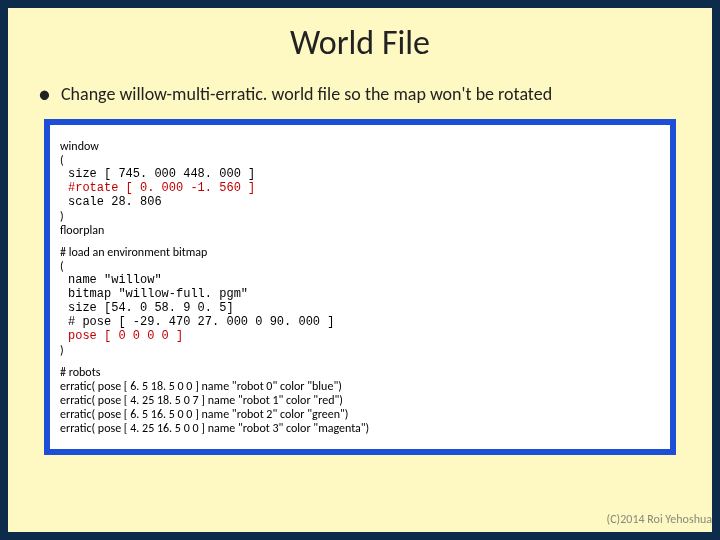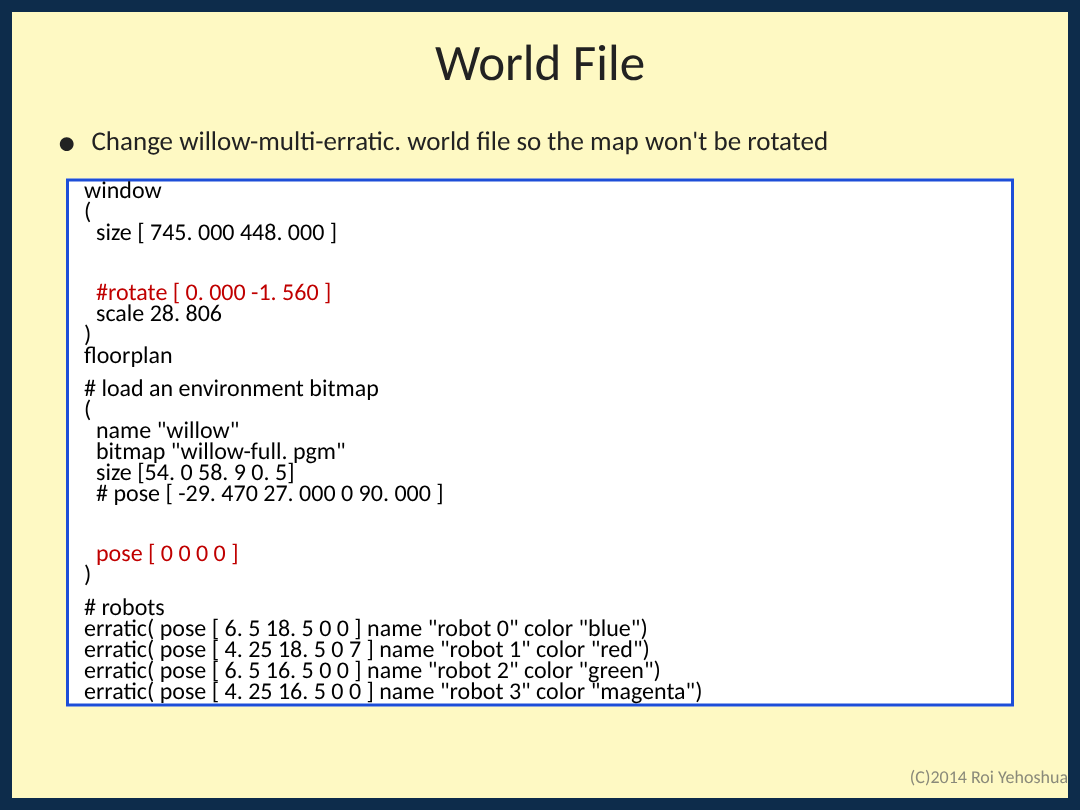--- a/index.html
+++ b/index.html
@@ -34,31 +34,31 @@
     color: #222;
     margin-right: 10px;
   }
   .bullet-text {
     font-size: 18px;
     line-height: 30px;
     color: #222;
   }
   .code-box {
     margin: 4px 36px 0 36px;
-    border: 2px solid #1d4ed8;
+    border: 6px solid #1d4ed8;
     background: #fff;
-    padding: 0 10px;
-    font-size: 16px;
+    padding: 14px 10px;
+    font-size: 12px;
     line-height: 14px;
     color: #000;
     font-family: Calibri, Arial, sans-serif;
   }
   .code-box .l { white-space: pre; }
-  .ind { padding-left: 8px; }
-  .red { color: #c00000; margin-top: 26px; }
+  .ind { padding-left: 8px; font-family: Liberation Mono, monospace; }
+  .red { color: #c00000; }
   .blk { margin-top: 8px; }
   .footer {
     position: absolute;
     bottom: 6px;
     width: 100%;
     text-align: right;
     font-size: 12px;
     color: #8a8a7a;
   }
 </style>

